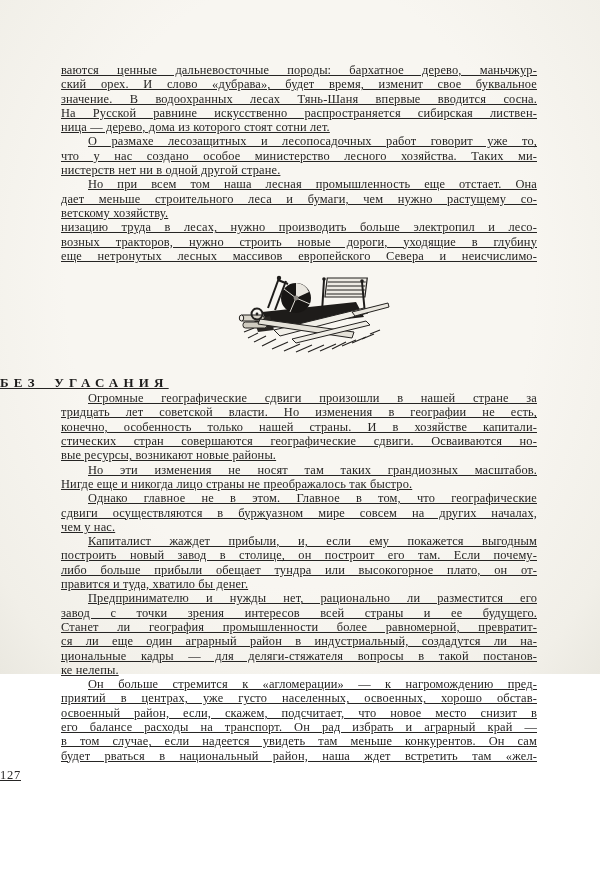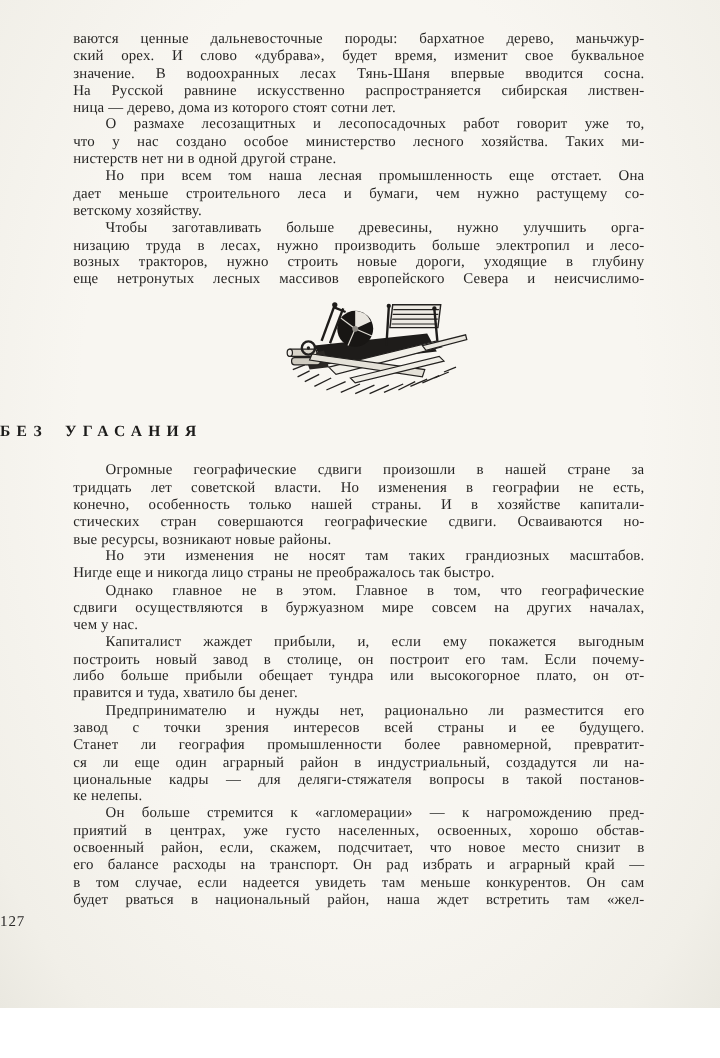--- a/index.html
+++ b/index.html
@@ -1,26 +1,27 @@
 <!DOCTYPE html>
 <html><head>
 <meta charset="utf-8">
 <style>
   html, body { margin: 0; padding: 0; }
   body { width: 600px; height: 882px; overflow: hidden; }
 
   .page {
     position: relative;
     width: 600px;
-    height: 840px;
+    height: 674px;
     background: radial-gradient(ellipse at 50% 42%, #f8f6f1 55%, #f1efe8 88%, #eae8e0 100%);
     font-family: "Liberation Serif", "DejaVu Serif", serif;
     color: #262524;
     box-sizing: border-box;
-    padding-top: 25px;
+    padding-top: 63px;
+    text-decoration: underline;
   }
 
   .text-block {
     width: 476px;
     margin-left: 61px;
     font-size: 12.4px;
     line-height: 14.3px;
     letter-spacing: 0.012em;
   }
 
@@ -46,21 +47,21 @@
   .heading {
     margin: 19px 0 0 0;
     text-align: left;
     font-size: 13px;
     font-weight: bold;
     letter-spacing: 0.40em;
     word-spacing: 0.45em;
     color: #1d1c1b;
   }
 
-  #bottom-block { margin-top: 17px; }
+  #bottom-block { margin-top: 0; }
 
   .page-number {
     margin-top: 5px;
     text-align: left;
     font-size: 12.5px;
     letter-spacing: 0.06em;
     color: #2a2928;
   }
 </style>
 </head>
@@ -73,21 +74,20 @@
       <div class="tline">ский орех. И слово «дубрава», будет время, изменит свое буквальное</div>
       <div class="tline">значение. В водоохранных лесах Тянь-Шаня впервые вводится сосна.</div>
       <div class="tline">На Русской равнине искусственно распространяется сибирская листвен-</div>
       <div class="tline flush">ница — дерево, дома из которого стоят сотни лет.</div>
       <div class="tline indent">О размахе лесозащитных и лесопосадочных работ говорит уже то,</div>
       <div class="tline">что у нас создано особое министерство лесного хозяйства. Таких ми-</div>
       <div class="tline flush">нистерств нет ни в одной другой стране.</div>
       <div class="tline indent">Но при всем том наша лесная промышленность еще отстает. Она</div>
       <div class="tline">дает меньше строительного леса и бумаги, чем нужно растущему со-</div>
       <div class="tline flush">ветскому хозяйству.</div>
-      <div class="tline indent">Чтобы заготавливать больше древесины, нужно улучшить орга-</div>
       <div class="tline">низацию труда в лесах, нужно производить больше электропил и лесо-</div>
       <div class="tline">возных тракторов, нужно строить новые дороги, уходящие в глубину</div>
       <div class="tline">еще нетронутых лесных массивов европейского Севера и неисчислимо-</div>
     </div>
 
   <div class="illustration">
     <svg width="160" height="84" viewBox="0 0 160 84">
 
       <g stroke="#23211f" stroke-width="1.1">
         <line x1="14" y1="66" x2="24" y2="61"></line>

